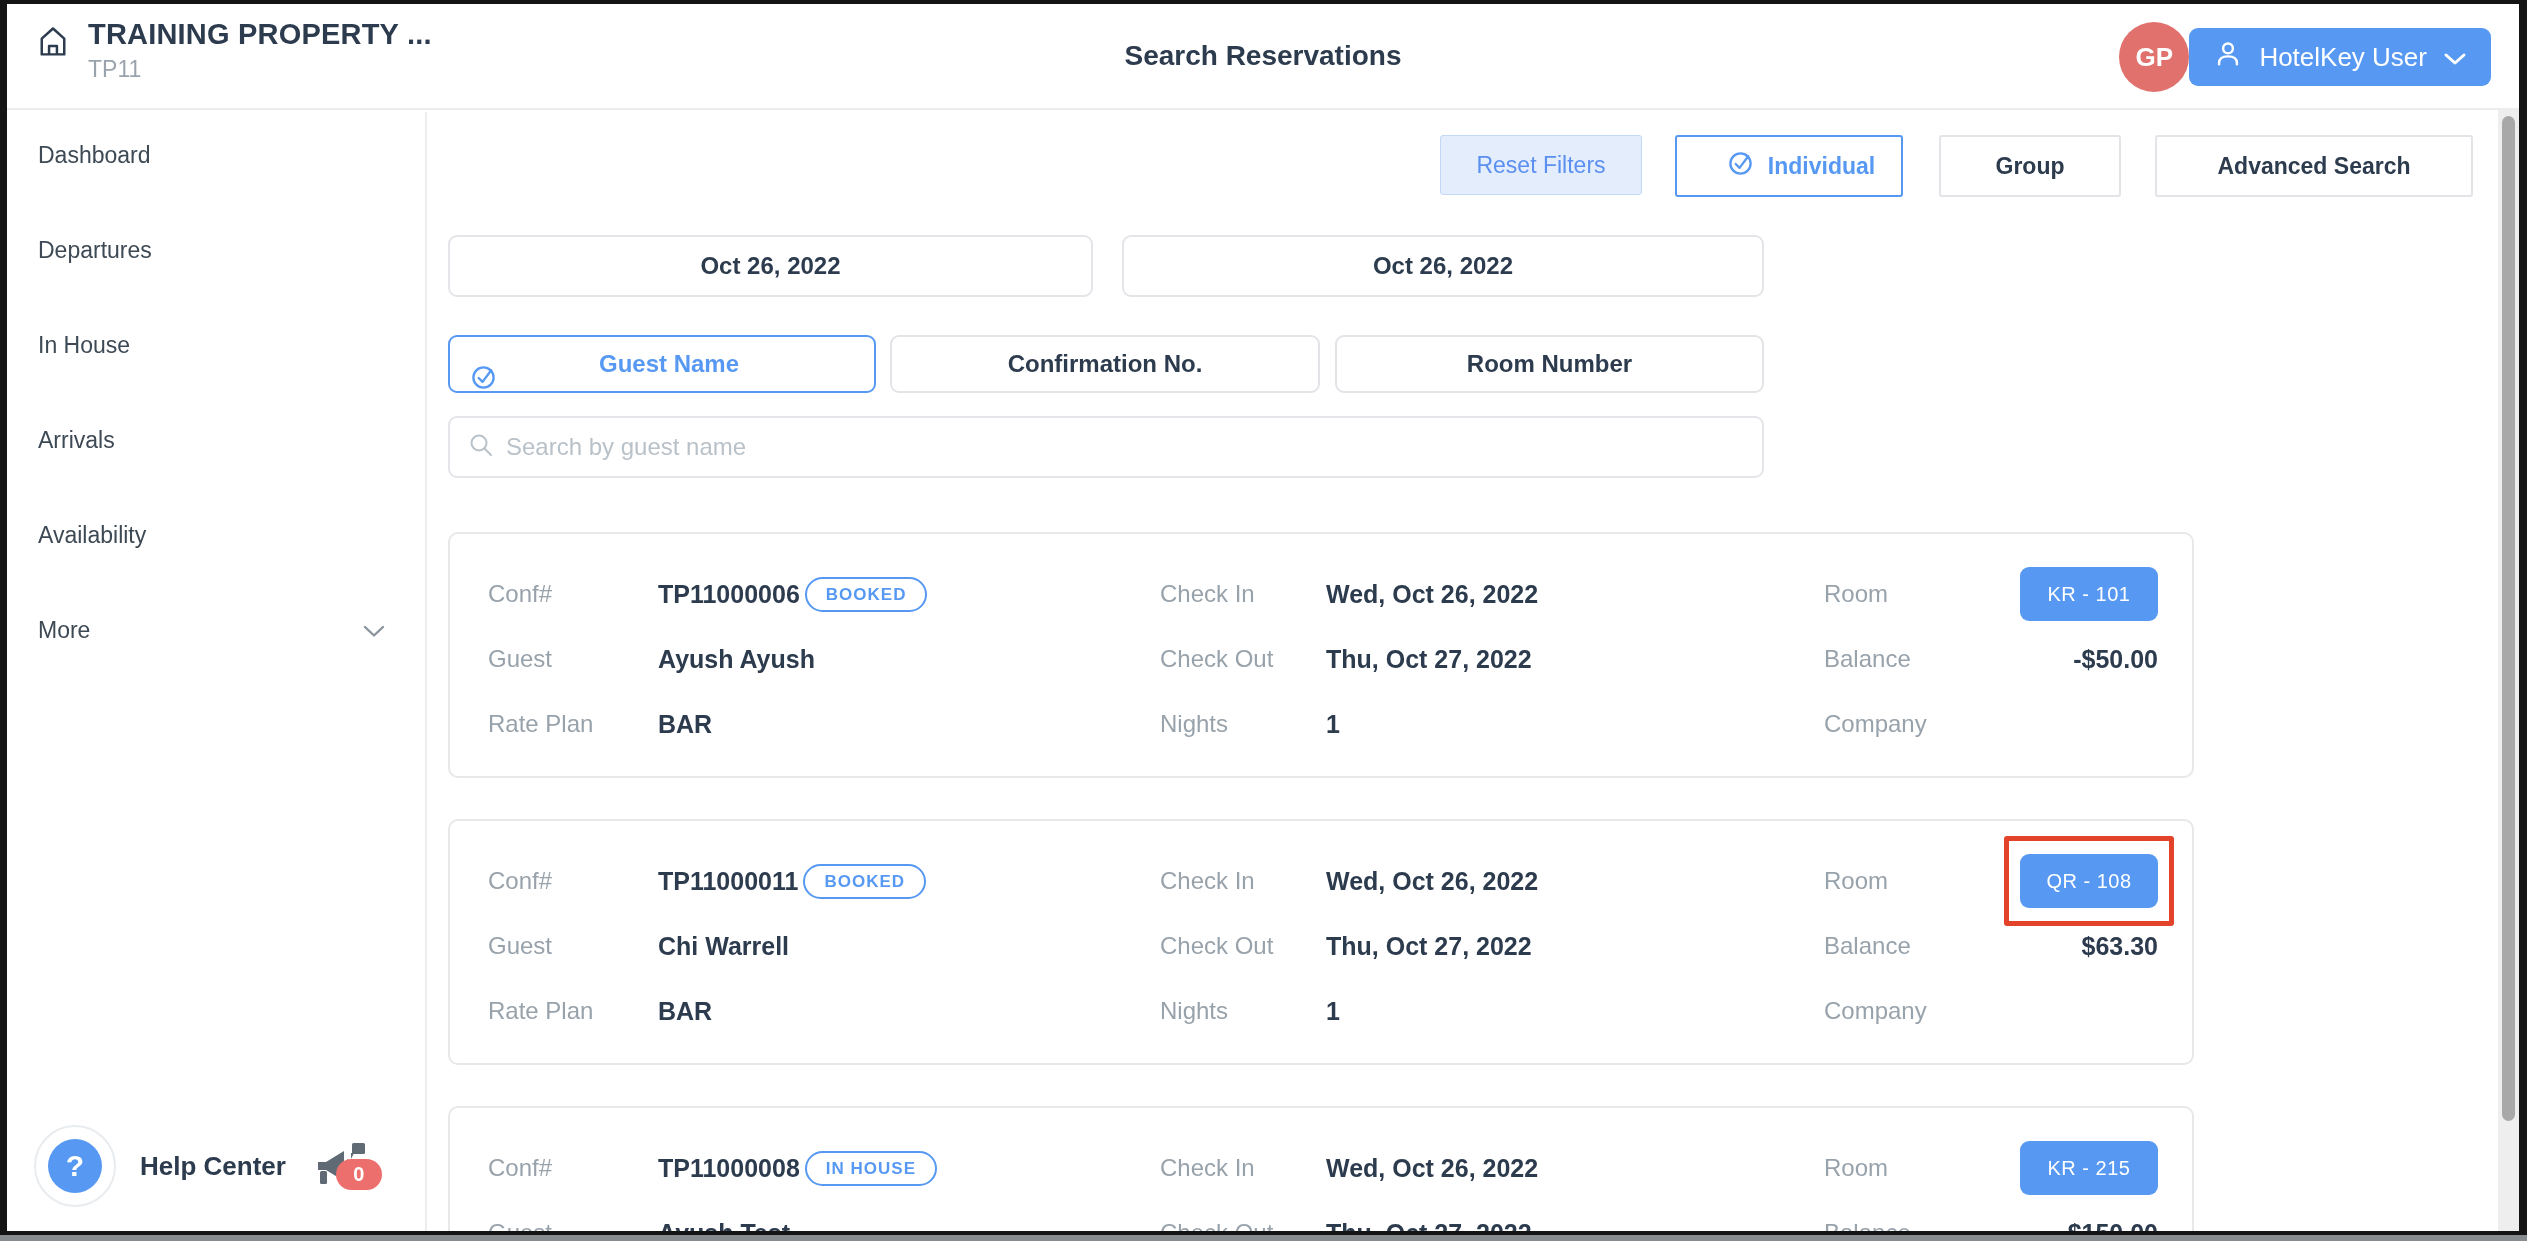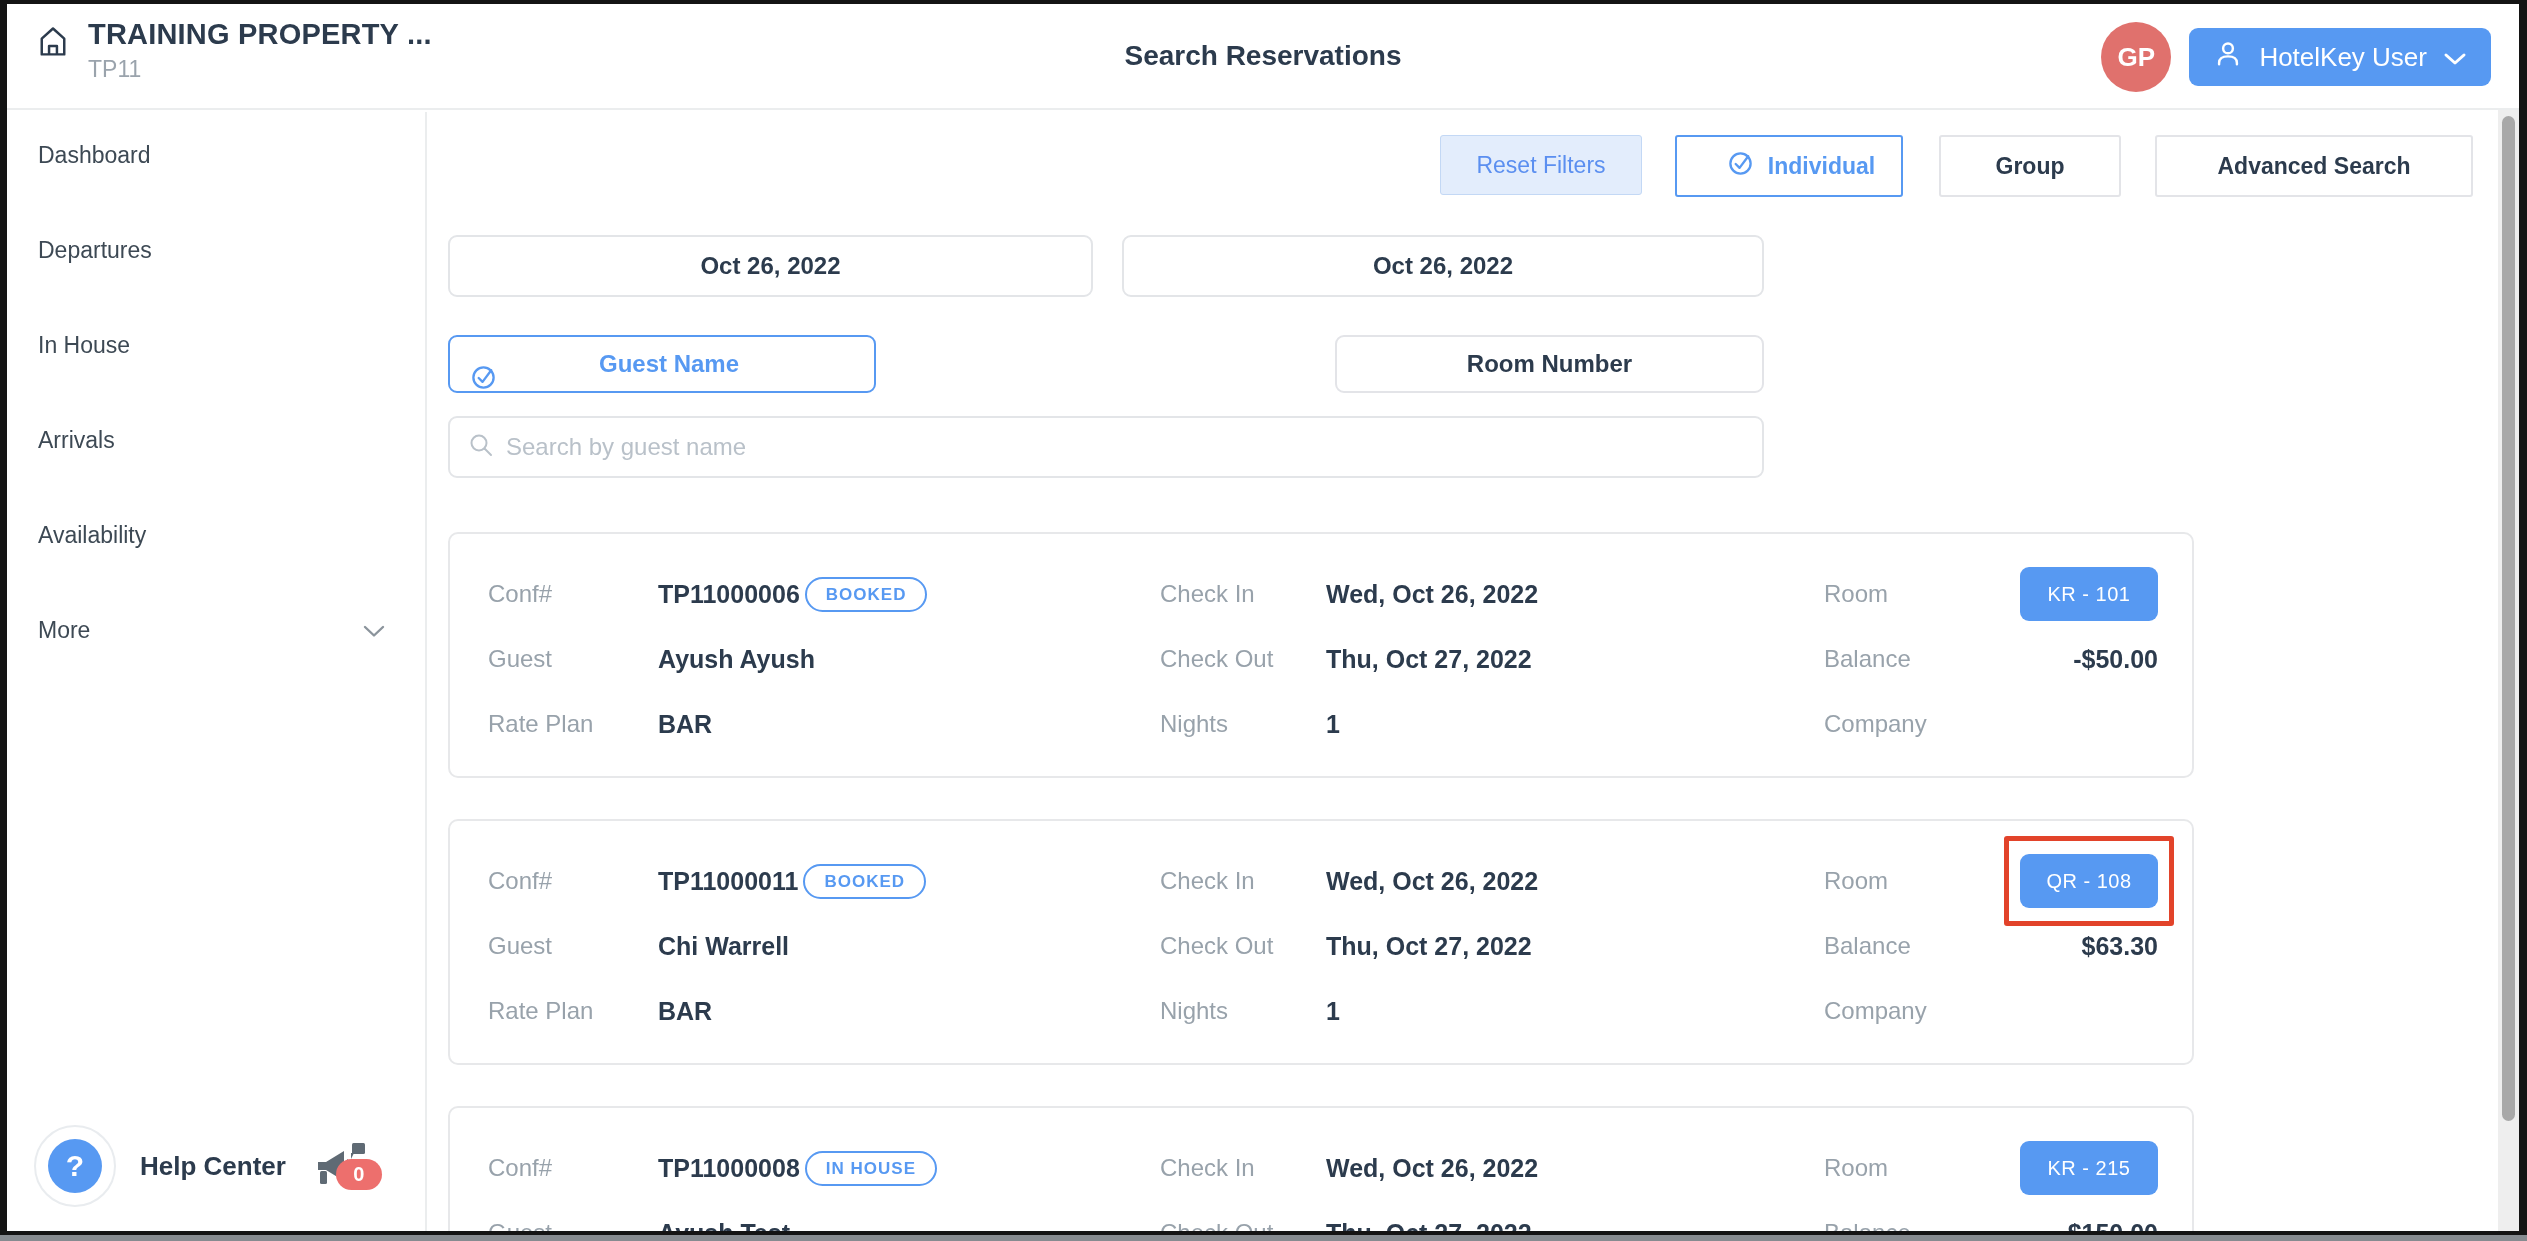--- a/index.html
+++ b/index.html
@@ -20,21 +20,21 @@
 
   
   .header{position:absolute;left:0;top:0;right:0;height:106px;background:#fff;
     border-bottom:2px solid #ebedee;z-index:5;}
   .brand{position:absolute;left:28px;top:12px;display:flex;align-items:flex-start;gap:17px;cursor:pointer;}
   .brand svg{margin-top:8px;}
   .brand-name{font-size:29px;font-weight:bold;color:var(--dark-text);letter-spacing:.2px;line-height:36px;}
   .brand-code{font-size:23px;color:#9aa3ac;line-height:30px;margin-top:2px;}
   .page-title{position:absolute;left:0;right:0;top:36px;text-align:center;
     font-size:28px;font-weight:bold;color:var(--dark-text);}
-  .header-right{position:absolute;right:28px;top:0;height:106px;display:flex;align-items:center;gap:18px;}
+  .header-right{position:absolute;right:28px;top:0;height:106px;display:flex;align-items:center;gap:0;}
   .avatar{width:70px;height:70px;border-radius:50%;background:var(--avatar-red);
     color:#fff;font-size:26px;font-weight:bold;display:flex;align-items:center;justify-content:center;cursor:pointer;}
   .user-btn{height:58px;background:var(--accent-blue);border:none;border-radius:9px;
     display:flex;align-items:center;gap:16px;padding:0 24px;color:#fff;font-size:26px;
     font-family:inherit;cursor:pointer;}
 
   
   .sidebar{position:absolute;left:0;top:108px;bottom:0;width:420px;background:#fff;
     border-right:2px solid #ebedee;z-index:4;}
   .nav-item{position:absolute;left:31px;width:347px;height:36px;display:flex;align-items:center;
@@ -213,20 +213,21 @@
 
     <div class="tab tab-guest">
       <span>
         <svg width="27" height="27" viewBox="0 0 28 28" fill="none" stroke="#5799f2" stroke-width="2.4" stroke-linecap="round" stroke-linejoin="round">
           <circle cx="14" cy="14" r="10.5"></circle>
           <polyline points="9,14.5 13,18.5 22,6.5"></polyline>
         </svg>
       </span>
       <span>Guest Name</span>
     </div>
+    <div class="tab tab-conf">Confirmation No.</div>
     <div class="tab tab-room">Room Number</div>
 
     <div class="search-box">
       <span>
         <svg width="26" height="26" viewBox="0 0 26 26" fill="none" stroke="#b9c1c9" stroke-width="2" stroke-linecap="round">
           <circle cx="11" cy="11" r="7.5"></circle>
           <line x1="16.5" y1="16.5" x2="23" y2="23"></line>
         </svg>
       </span>
       <input type="text" placeholder="Search by guest name" style="">

